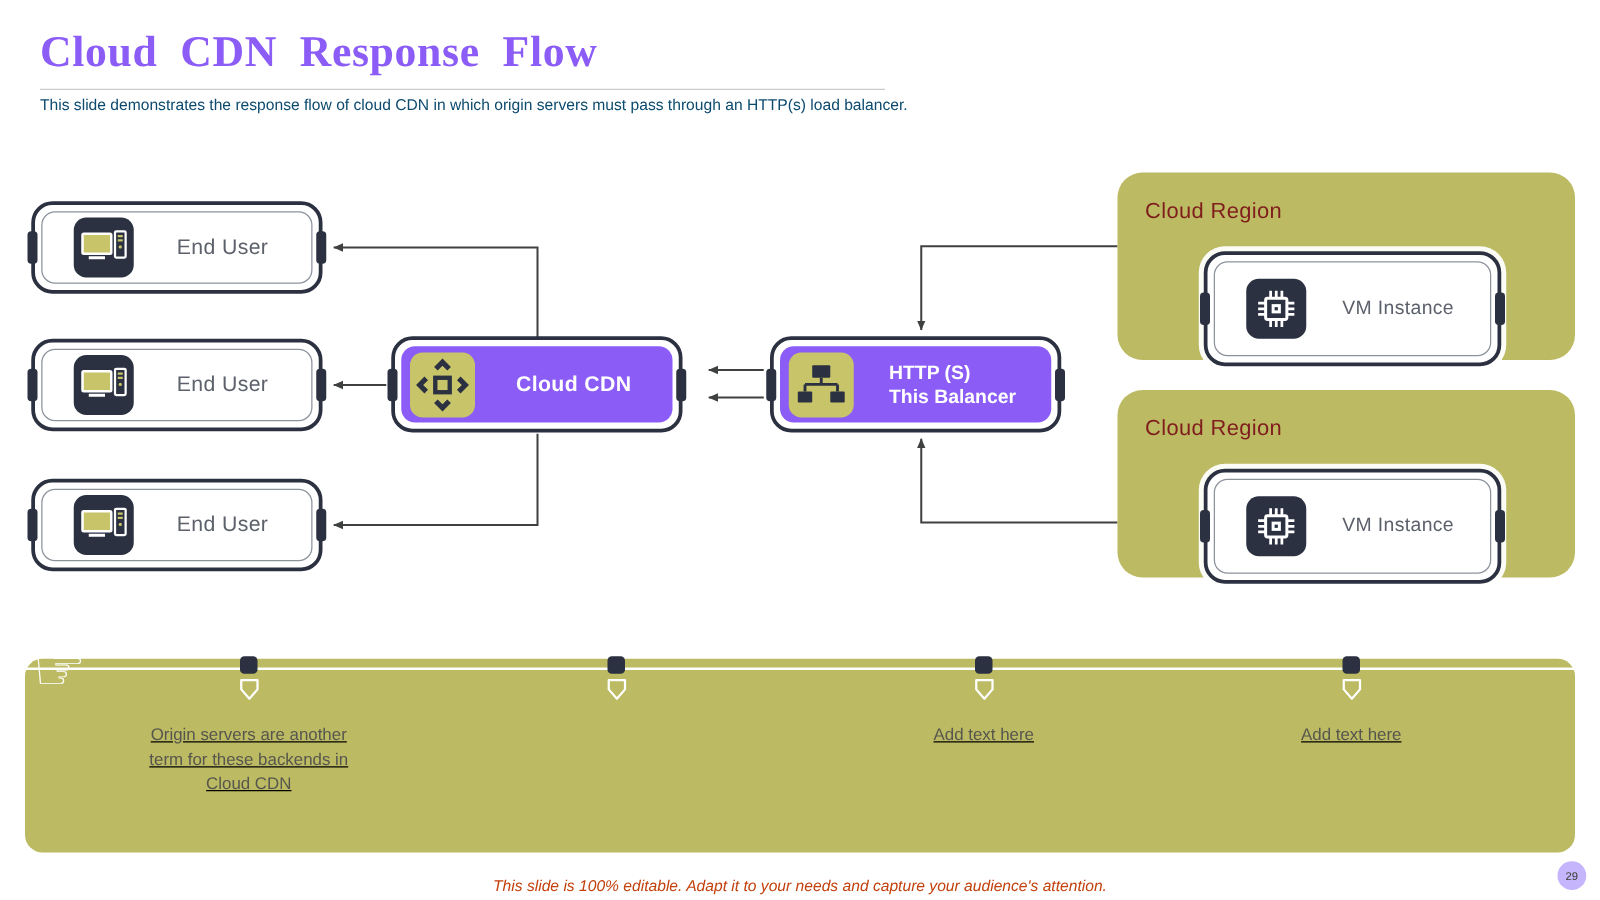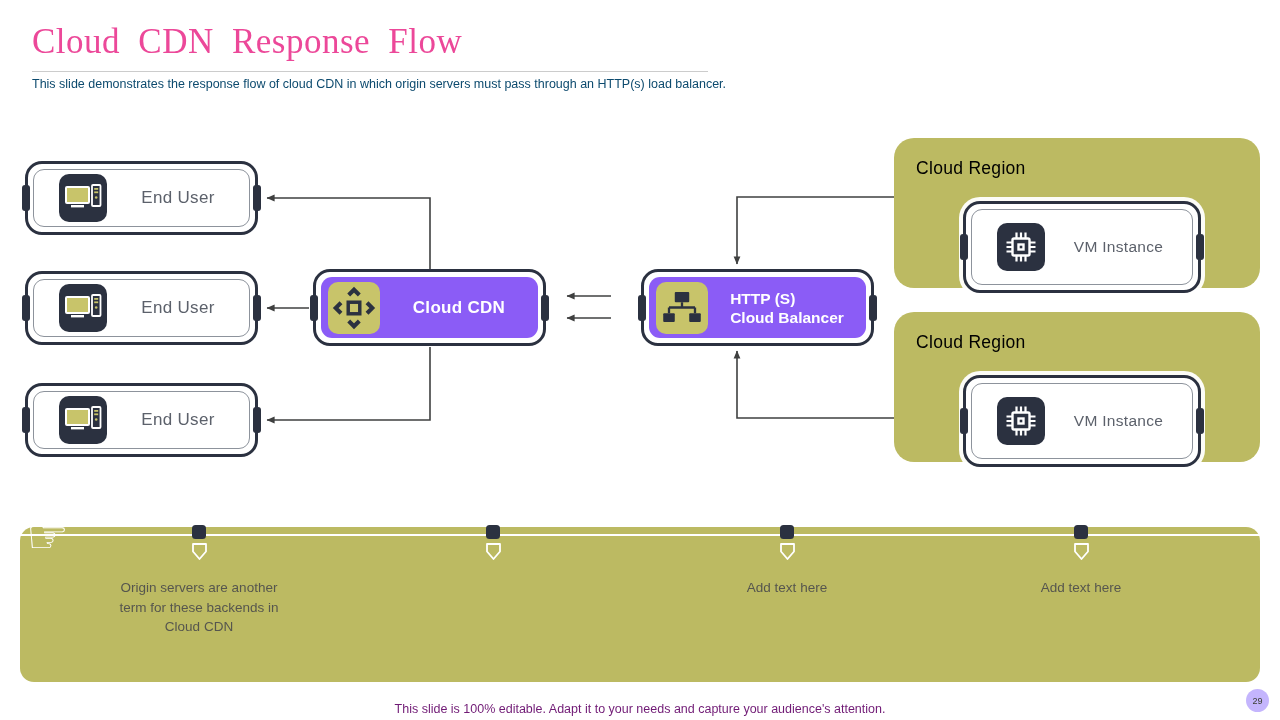--- a/index.html
+++ b/index.html
@@ -1,21 +1,21 @@
 <!DOCTYPE html>
 <html><head>
 <meta charset="utf-8">
 <style>
   html,body{margin:0;padding:0;}
   body{font-family:"Liberation Sans", sans-serif; background:#e9e9e9;}
   .slide{position:relative; width:1280px; height:720px; background:#ffffff; overflow:hidden; margin:0 auto;}
 
   
   .title{position:absolute; left:32px; top:22px; margin:0; font-family:"Liberation Serif", serif;
-         font-weight:400; font-size:35px; color:#ec4899; letter-spacing:0.5px; word-spacing:9px;}
+         font-weight:700; font-size:35px; color:#8b5cf6; letter-spacing:0.5px; word-spacing:9px;}
   .title-divider{position:absolute; left:32px; top:71px; width:676px; height:1px; background:#cccccc;}
   .subtitle{position:absolute; left:32px; top:77px; margin:0; font-size:12.5px; color:#0c4a6e;}
 
   
   .connectors{position:absolute; left:0; top:0; pointer-events:none;}
 
   
   .node{position:absolute; background:#fff; border:3.5px solid #2b3140; border-radius:17px; box-sizing:border-box;}
   .tab{position:absolute; width:8px; height:26px; background:#2b3140; border-radius:3px; top:50%; transform:translateY(-50%);}
   .tab-l{left:-6px;} .tab-r{right:-6px;}
@@ -30,43 +30,43 @@
   .vm .node-label{font-size:15.5px;}
   .lb-text{flex:1; text-align:center;}
   .lb-lines{display:inline-block; text-align:left; color:#fff; font-weight:700; font-size:15.5px; line-height:19px;}
   .lb-lines span{display:block;}
 
   
   .eu1{left:25px; top:161px; width:233px; height:74px;}
   .eu2{left:25px; top:271px; width:233px; height:74px;}
   .eu3{left:25px; top:383px; width:233px; height:74px;}
   .cdn{left:313px; top:269px; width:233px; height:77px;}
-  .lb {left:641px; top:269px; width:233px; height:77px;}
+  .lb {left:616px; top:269px; width:233px; height:77px;}
 
   
   .region{position:absolute; left:894px; width:366px; height:150px; background:#bcba62; border-radius:20px;}
   .region1{top:138px;} .region2{top:312px;}
-  .region-label{position:absolute; left:22px; top:20px; font-size:17.5px; color:#000000; letter-spacing:0.3px;}
+  .region-label{position:absolute; left:22px; top:20px; font-size:17.5px; color:#7f1d1d; letter-spacing:0.3px;}
   .vm{left:69px; top:63px; width:238px; height:92px; box-shadow:0 0 0 4px rgba(255,255,255,0.95);}
 
   
   .band{position:absolute; left:20px; top:527px; width:1240px; height:155px; background:#bcba62; border-radius:14px;}
   .band-line{position:absolute; left:0; right:0; top:7px; height:2px; background:#ffffff;}
   .hand{position:absolute; left:6px; top:-14px; font-size:48px; line-height:48px; color:#ffffff;}
-  .bcol{position:absolute; top:0; width:260px; text-align:center;}
+  .bcol{position:absolute; top:0; width:260px; text-align:center;text-decoration:underline;}
   .c1{left:49px;} .c2{left:343px;} .c3{left:637px;} .c4{left:931px;}
   .marker-sq{position:absolute; left:50%; margin-left:-7px; top:-2px; width:14px; height:14px;
              background:#2b3140; border-radius:3.5px;}
   .marker-pin{position:absolute; left:50%; margin-left:-8px; top:15px;}
   .note{margin:51px auto 0; font-size:13.5px; line-height:19.5px; color:#56564e;}
   .c1 .note{max-width:182px;}
   .c2 .note{max-width:212px;}
 
   
-  .footer-text{position:absolute; left:0; right:0; top:702px; margin:0; text-align:center; font-size:12.5px; color:#701a75;}
+  .footer-text{position:absolute; left:0; right:0; top:702px; margin:0; text-align:center; font-size:12.5px; color:#c2410c;font-style:italic;}
   .page-badge{position:absolute; left:1246px; top:689px; width:23px; height:23px; border-radius:50%;
               background:#c4b5fd; color:#3a3e32; font-size:9px; display:flex; align-items:center; justify-content:center;}
 </style>
 </head>
 <body>
 
 <div class="slide">
 
   <h1 class="title">Cloud CDN Response Flow</h1>
   <div class="title-divider"></div>
@@ -168,21 +168,21 @@
         <svg viewBox="0 0 54 54" width="52" height="52">
           <rect x="19.5" y="10.5" width="15" height="10.5" rx="1" fill="#2b3140"></rect>
           <path d="M27,21 L27,26.5 M13.5,26.5 L40.5,26.5 M13.5,26.5 L13.5,32.5 M40.5,26.5 L40.5,32.5" stroke="#2b3140" stroke-width="2.4" fill="none"></path>
           <rect x="7.5" y="32.5" width="12" height="9" rx="1" fill="#2b3140"></rect>
           <rect x="34.5" y="32.5" width="12" height="9" rx="1" fill="#2b3140"></rect>
         </svg>
       </span>
       <div class="lb-text">
         <div class="lb-lines">
           <span>HTTP (S)</span>
-          <span>Cloud Balancer</span>
+          <span>This Balancer</span>
         </div>
       </div>
     </div>
   </div>
 
   <div class="region region1">
     <span class="region-label">Cloud Region</span>
     <div class="node vm">
       <div class="tab tab-l"></div>
       <div class="tab tab-r"></div>

